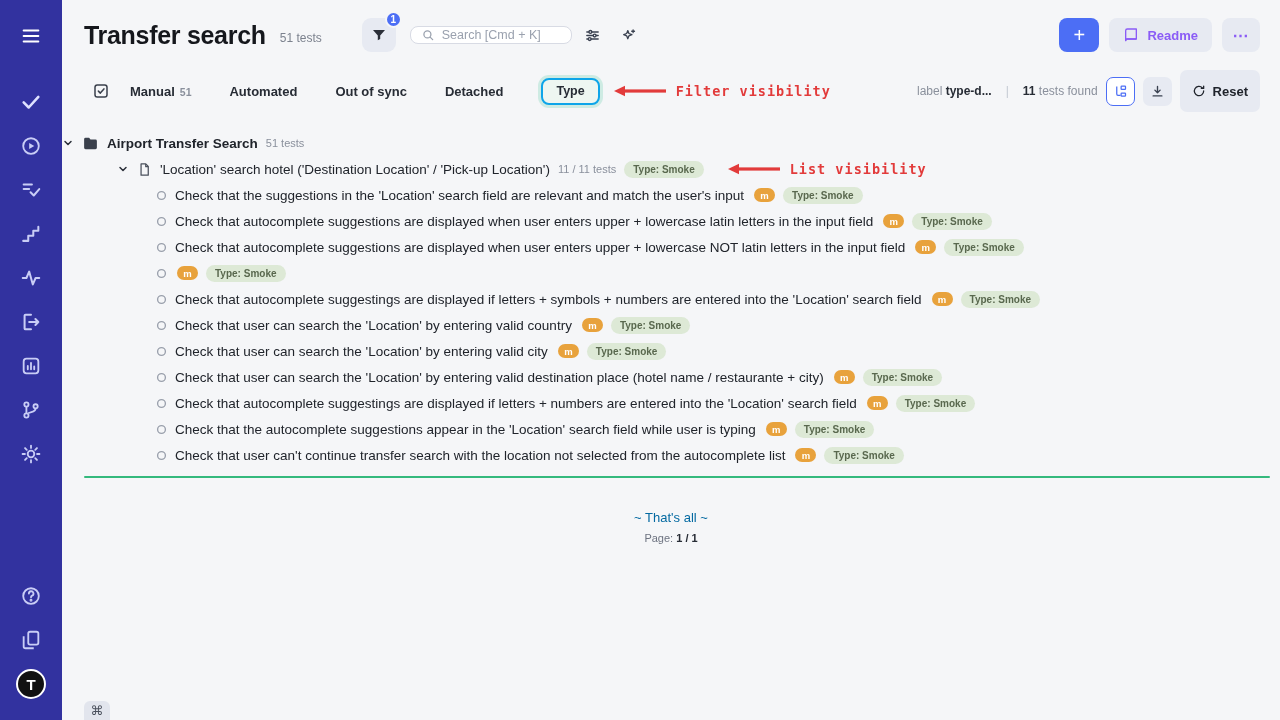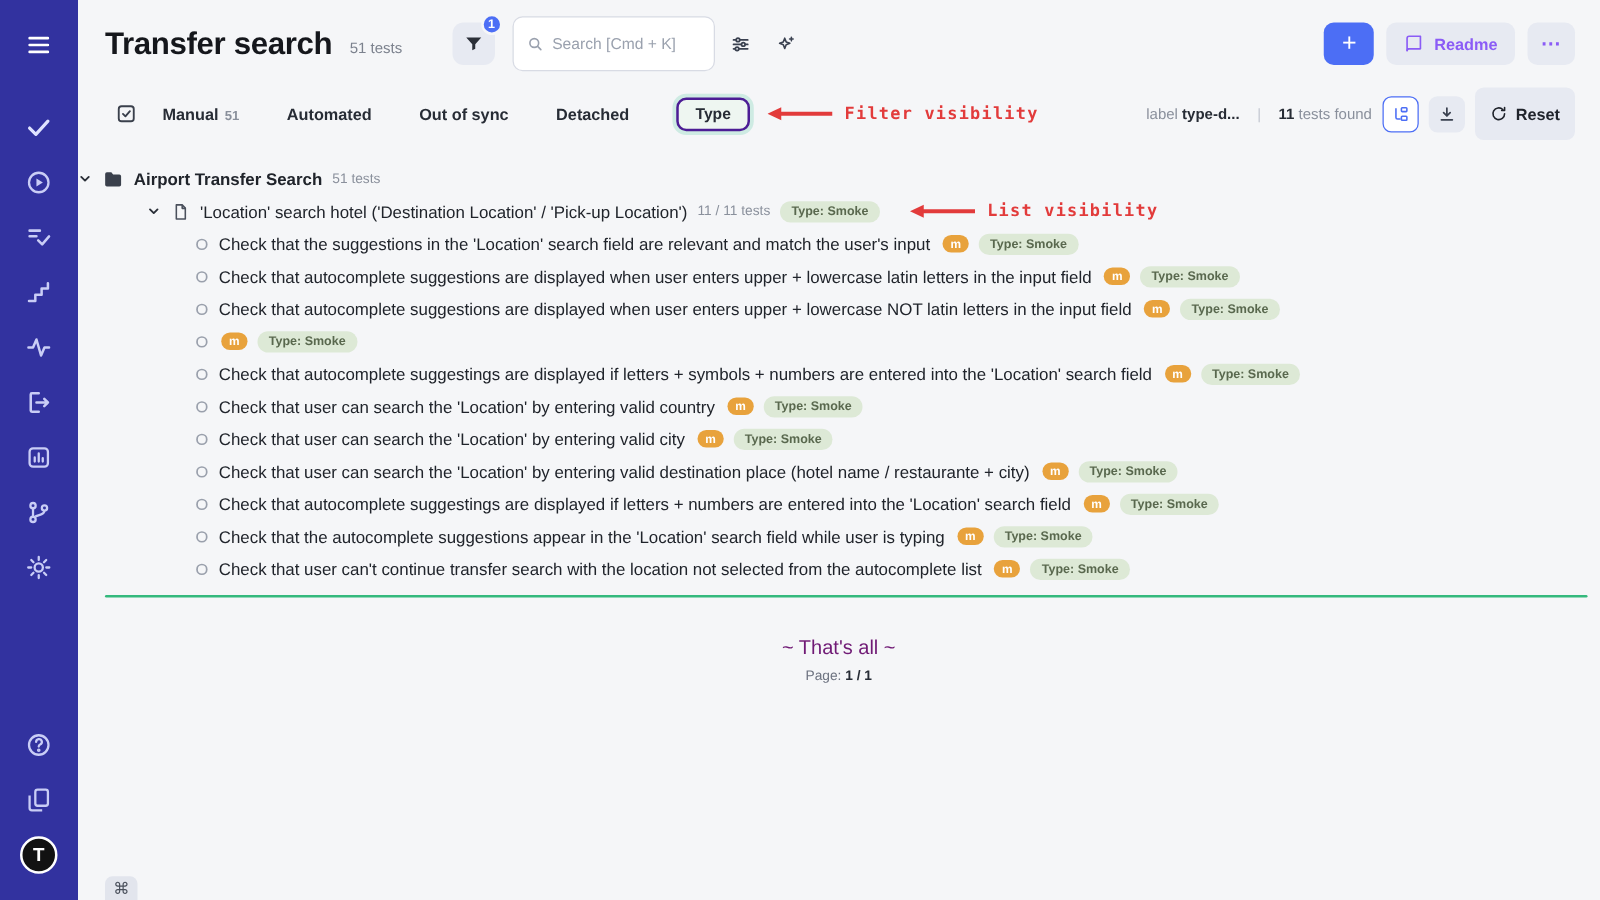--- a/index.html
+++ b/index.html
@@ -48,21 +48,21 @@
   }
   .filter-btn svg { width: 16px; height: 16px; }
   .filter-badge {
     position: absolute; top: -7px; right: -6px; min-width: 17px; height: 17px;
     background: #4c6ef5; color: #fff; border-radius: 50%;
     font-size: 10px; font-weight: 700; display: flex; align-items: center; justify-content: center;
     border: 2px solid #f5f6f8;
   }
 
   .search-box {
-    margin-left: 14px; width: 162px; height: 44px; background: #ffffff;
+    margin-left: 14px; width: 162px; height: 18px; background: #ffffff;
     border: 1px solid #d8dbe4; border-radius: 8px;
     display: flex; align-items: center; padding: 0 10px; gap: 7px; color: #9aa1ae;
   }
   .search-box svg { width: 14px; height: 14px; flex: none; }
   .search-box input {
     border: none; outline: none; width: 100%; font-size: 12.5px;
     font-family: "Liberation Sans", sans-serif; color: #3a4150; background: transparent;
   }
   .search-box input::placeholder { color: #9aa1ae; }
 
@@ -87,21 +87,21 @@
 
   
   .filterbar { height: 42px; display: flex; align-items: center; padding: 0 20px 0 30px; text-align: center; }
   .selectall-icon { color: #3a404c; margin-right: 20px; cursor: pointer; display: flex; }
   .selectall-icon svg { width: 18px; height: 18px; }
   .tab { display: flex; align-items: baseline; gap: 5px; margin-right: 38px; cursor: pointer; }
   .tab-label { font-size: 13px; font-weight: 700; color: #272c35; }
   .tab-count { font-size: 10.5px; color: #8a909c; font-weight: 600; }
   .type-btn {
     height: 27px; padding: 0 13px; border-radius: 8px;
-    border: 2px solid #4c1d95; background: #eef6f1;
+    border: 2px solid #0ea5e9; background: #eef6f1;
     box-shadow: 0 0 0 3px rgba(69,196,156,0.22);
     font-size: 12.5px; font-weight: 700; color: #272c35;
     display: flex; align-items: center; cursor: pointer;
   }
 
   .anno { display: flex; align-items: center; gap: 10px; color: #e23b3b; }
   .anno svg { fill: #e23b3b; }
   .anno-text {
     font-family: "DejaVu Sans Mono", monospace; font-size: 13.5px; font-weight: 700; letter-spacing: 1px;
   }
@@ -146,21 +146,21 @@
   .badge-m {
     min-width: 21px; height: 14px; padding: 0 6px; border-radius: 8px; background: #e8a23c; color: #fff;
     font-size: 9.5px; font-weight: 700; display: inline-flex; align-items: center; justify-content: center;
     flex: none; margin-left: 2px;
   }
   .anno-list { margin-left: 16px; }
 
   .green-line { height: 2px; background: #34b97d; border-radius: 1px; margin: 8px 10px 0 22px; }
 
   .end-block { text-align: center; margin-top: 32px; }
-  .end-text { font-size: 16px; color: #701a75; }
+  .end-text { font-size: 13px; color: #0369a1; }
   .page-line { margin-top: 7px; font-size: 11px; color: #6d7380; }
   .page-line b { color: #272c35; }
 
   .cmd-btn {
     position: fixed; left: 84px; bottom: -7px; width: 26px; height: 26px;
     background: #e2e5ed; border-radius: 6px; color: #4a505c;
     display: flex; align-items: flex-start; justify-content: center; font-size: 13px; cursor: pointer;
     padding-top: 2px;
   }
 </style>

